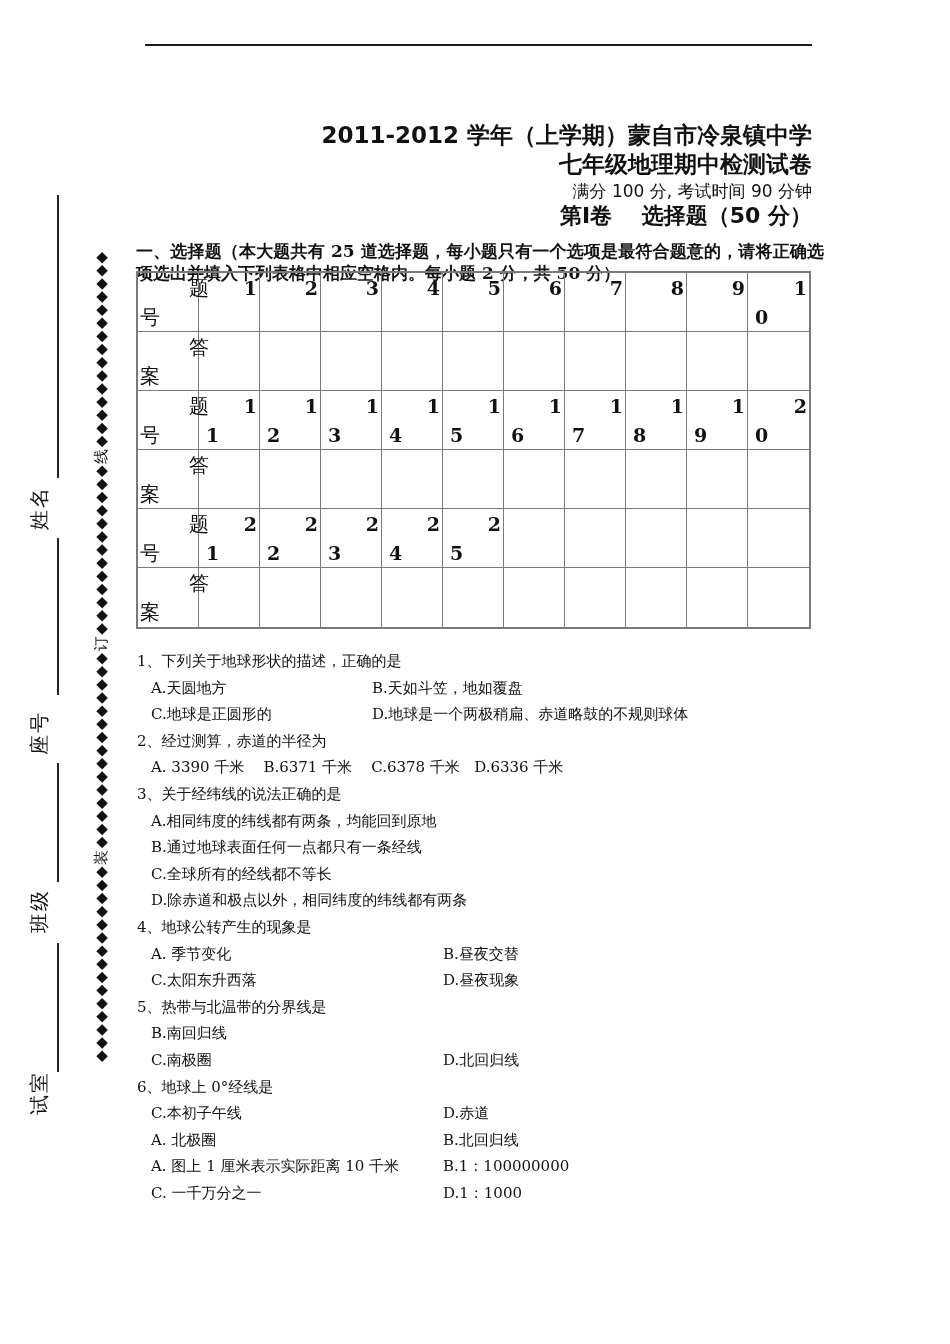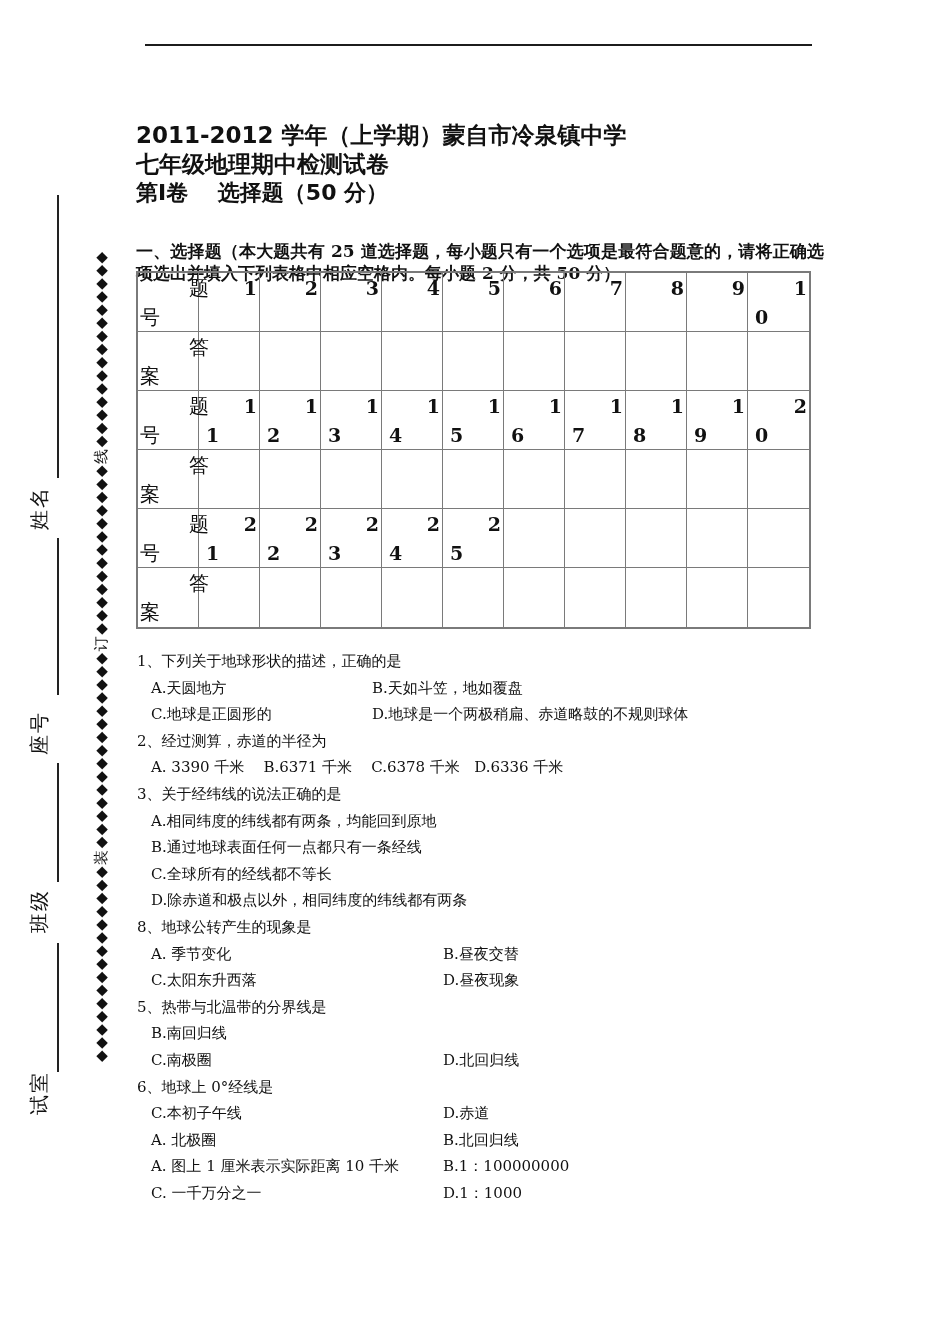--- a/index.html
+++ b/index.html
@@ -26,21 +26,21 @@
   
   .side-label{position:absolute;left:26px;width:58px;height:26px;
               transform:rotate(-90deg);transform-origin:0 0;
               font-size:20px;letter-spacing:2px;text-align:center;line-height:26px}
   #side-label-0{top:537px}
   #side-label-1{top:762px}
   #side-label-2{top:940px}
   #side-label-3{top:1122px}
 
   
-  #header{position:absolute;left:136px;top:121px;width:676px;text-align:left;
+  #header{position:absolute;left:136px;top:121px;width:676px;text-align:right;
           font-family:"DejaVu Sans","Liberation Sans",sans-serif}
   #title1,#title2{font-size:23px;font-weight:700;line-height:29px}
   #subtitle{font-size:17px;font-weight:400;line-height:22px;margin-top:1px}
   #section-title{font-size:22px;font-weight:700;line-height:28px}
 
   
   #intro{position:absolute;left:136px;top:240px;width:688px;
          font-size:17px;line-height:22px;font-weight:600;text-align:justify}
 
   
@@ -82,20 +82,21 @@
 <div id="seg4" class="sideseg"></div>
 
 <div id="side-label-0" class="side-label">姓名</div>
 <div id="side-label-1" class="side-label">座号</div>
 <div id="side-label-2" class="side-label">班级</div>
 <div id="side-label-3" class="side-label">试室</div>
 
 <div id="header">
   <div id="title1">2011-2012 学年（上学期）蒙自市冷泉镇中学</div>
   <div id="title2">七年级地理期中检测试卷</div>
+  <div id="subtitle">满分 100 分, 考试时间 90 分钟</div>
   <div id="section-title">第Ⅰ卷　 选择题（50 分）</div>
 </div>
 
 <div id="intro">一、选择题（本大题共有 25 道选择题，每小题只有一个选项是最符合题意的，请将正确选项选出并填入下列表格中相应空格内。每小题 2 分，共 50 分）</div>
 
 <div id="answer-table">
     <div class="cell hc">
       <span class="t1">题</span>
       <span class="t2">号</span>
     </div>
@@ -372,21 +373,21 @@
       <div class="qline orow list"><span class="oc oc0">A. 3390 千米    B.6371 千米    C.6378 千米   D.6336 千米</span></div>
     </div>
     <div>
       <div class="qline stem">3、关于经纬线的说法正确的是</div>
       <div class="qline orow list"><span class="oc oc0">A.相同纬度的纬线都有两条，均能回到原地</span></div>
       <div class="qline orow list"><span class="oc oc0">B.通过地球表面任何一点都只有一条经线</span></div>
       <div class="qline orow list"><span class="oc oc0">C.全球所有的经线都不等长</span></div>
       <div class="qline orow list"><span class="oc oc0">D.除赤道和极点以外，相同纬度的纬线都有两条</span></div>
     </div>
     <div>
-      <div class="qline stem">8、地球公转产生的现象是</div>
+      <div class="qline stem">4、地球公转产生的现象是</div>
       <div class="qline orow wide"><span class="oc oc0">A. 季节变化</span><span class="oc oc1">B.昼夜交替</span></div>
       <div class="qline orow wide"><span class="oc oc0">C.太阳东升西落</span><span class="oc oc1">D.昼夜现象</span></div>
     </div>
     <div>
       <div class="qline stem">5、热带与北温带的分界线是</div>
       <div class="qline orow wide"><span class="oc oc1">B.南回归线</span></div>
       <div class="qline orow wide"><span class="oc oc0">C.南极圈</span><span class="oc oc1">D.北回归线</span></div>
     </div>
     <div>
       <div class="qline stem">6、地球上 0°经线是</div>

